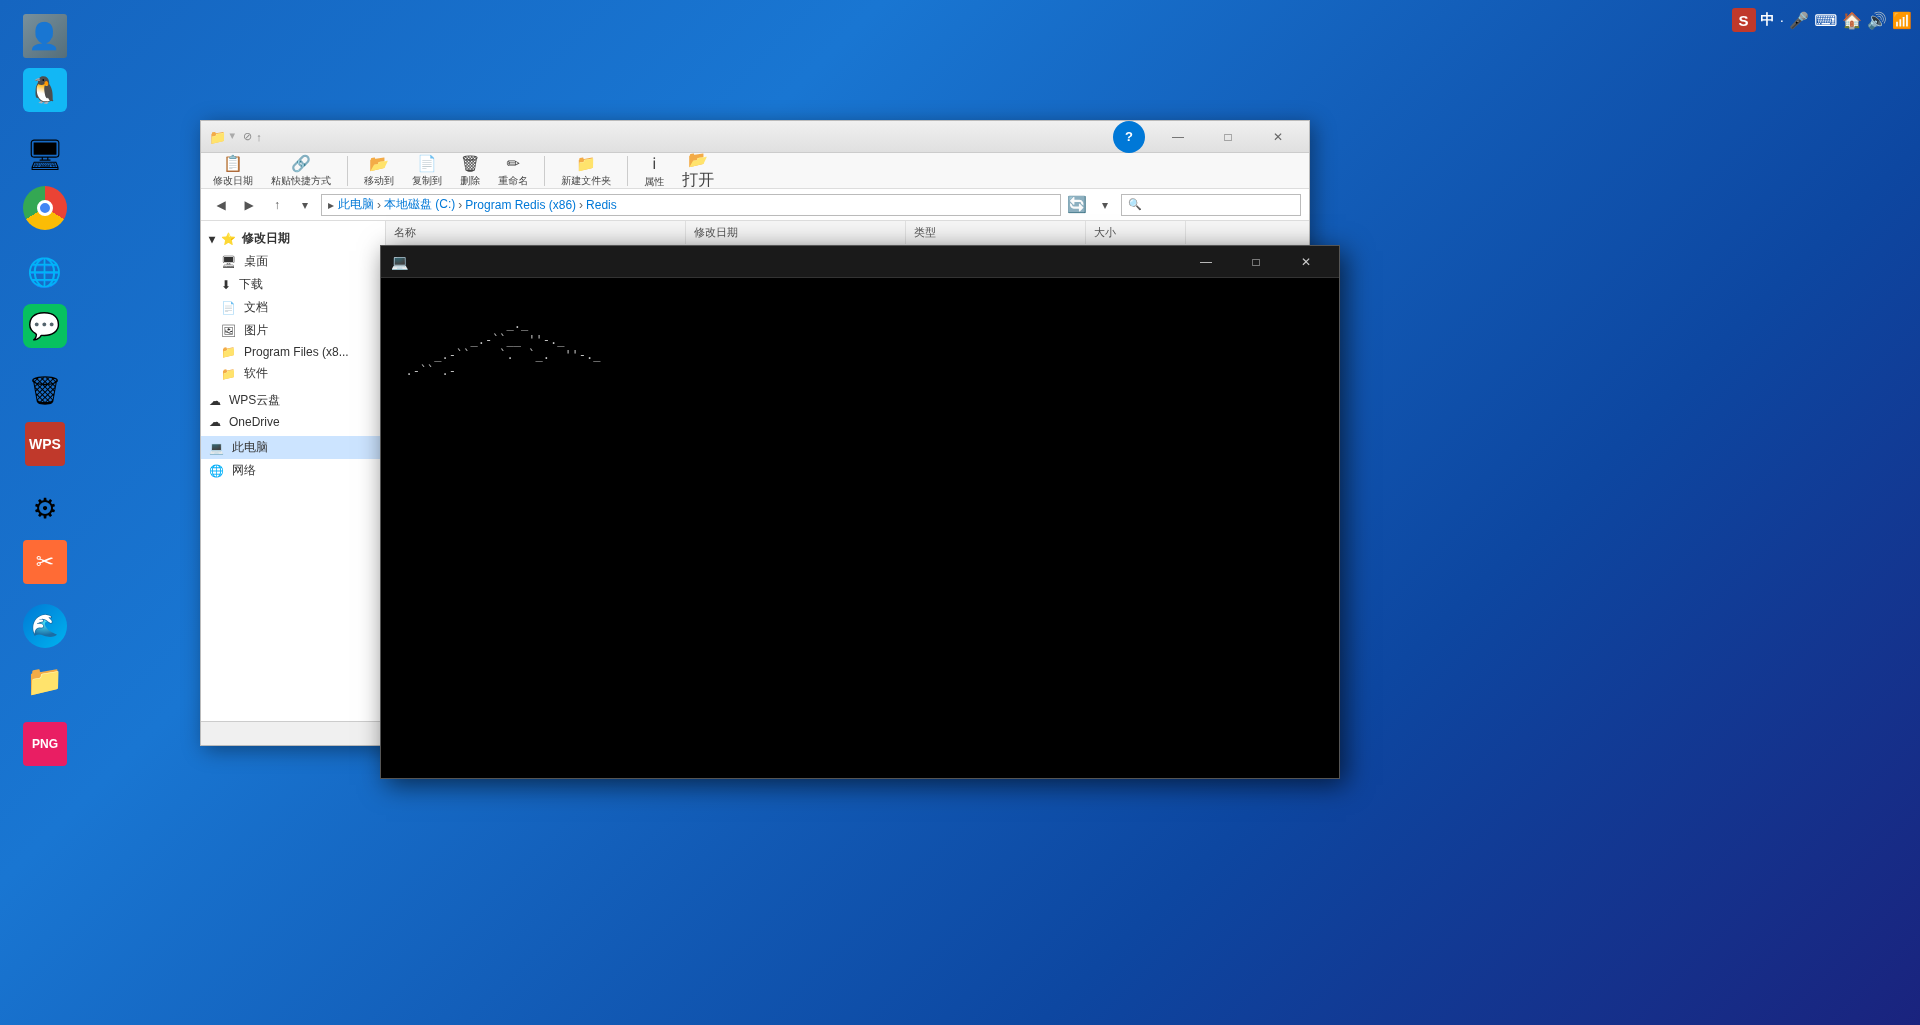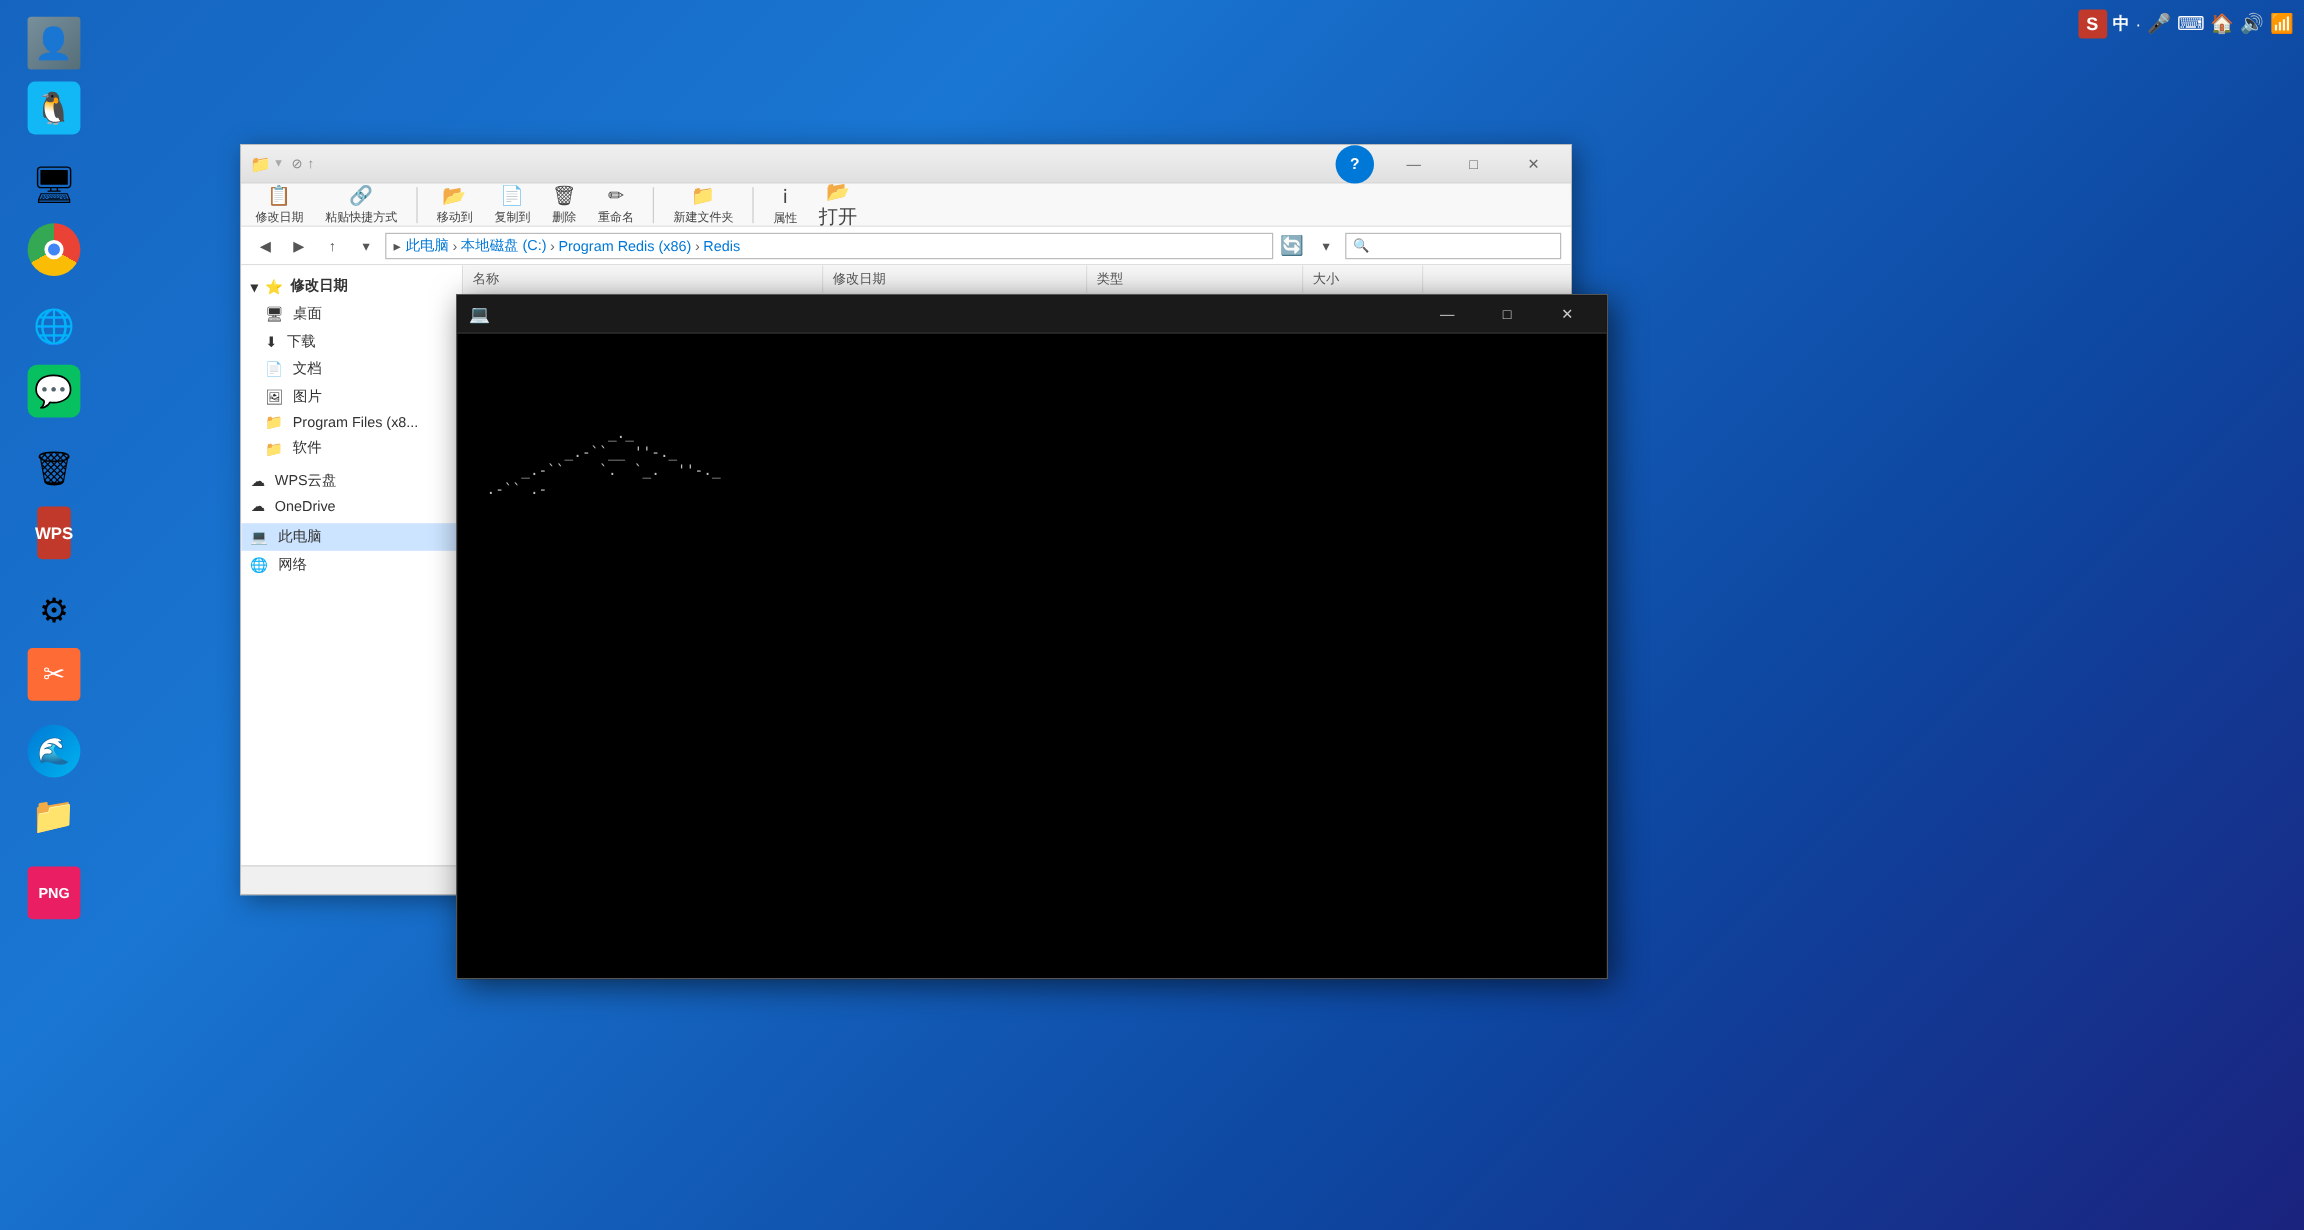--- a/index.html
+++ b/index.html
@@ -259,21 +259,20 @@
       cursor: pointer;
     }
 
     .cmd-body {
       padding: 8px 10px;
       font-family: 'Consolas', 'Courier New', monospace;
       font-size: 14px;
       color: #c0c0c0;
       min-height: 500px;
       position: relative;
-      margin-top: 37px;
     }
     .cmd-line { line-height: 1.5; white-space: pre; }
     .cmd-line.white { color: #ffffff; }
 
     
     .redis-art-container {
       display: flex;
       margin: 10px 0;
     }
     .redis-art {
@@ -322,21 +321,21 @@
       <div style="width:44px;height:44px;background:#07c160;border-radius:8px;display:flex;align-items:center;justify-content:center;font-size:26px;color:white;">💬</div>
       <div class="icon-label"></div>
     </div>
 
     <div class="desktop-icon" style="margin-top:10px;">
       <div style="width:44px;height:44px;display:flex;align-items:center;justify-content:center;font-size:28px;">🗑</div>
       <div class="icon-label"></div>
     </div>
 
     <div class="desktop-icon">
-      <div style="width:28px;height:44px;background:#c0392b;border-radius:4px;display:flex;align-items:center;justify-content:center;font-size:14px;color:white;font-weight:bold;">WPS</div>
+      <div style="width:40px;height:44px;background:#c0392b;border-radius:4px;display:flex;align-items:center;justify-content:center;font-size:14px;color:white;font-weight:bold;">WPS</div>
       <div class="icon-label"></div>
     </div>
 
     <div class="desktop-icon" style="margin-top:10px;">
       <div style="width:44px;height:44px;display:flex;align-items:center;justify-content:center;font-size:28px;">⚙</div>
       <div class="icon-label"></div>
     </div>
 
     <div class="desktop-icon">
       <div style="width:44px;height:44px;background:#ff6b35;border-radius:4px;display:flex;align-items:center;justify-content:center;font-size:22px;color:white;">✂</div>

